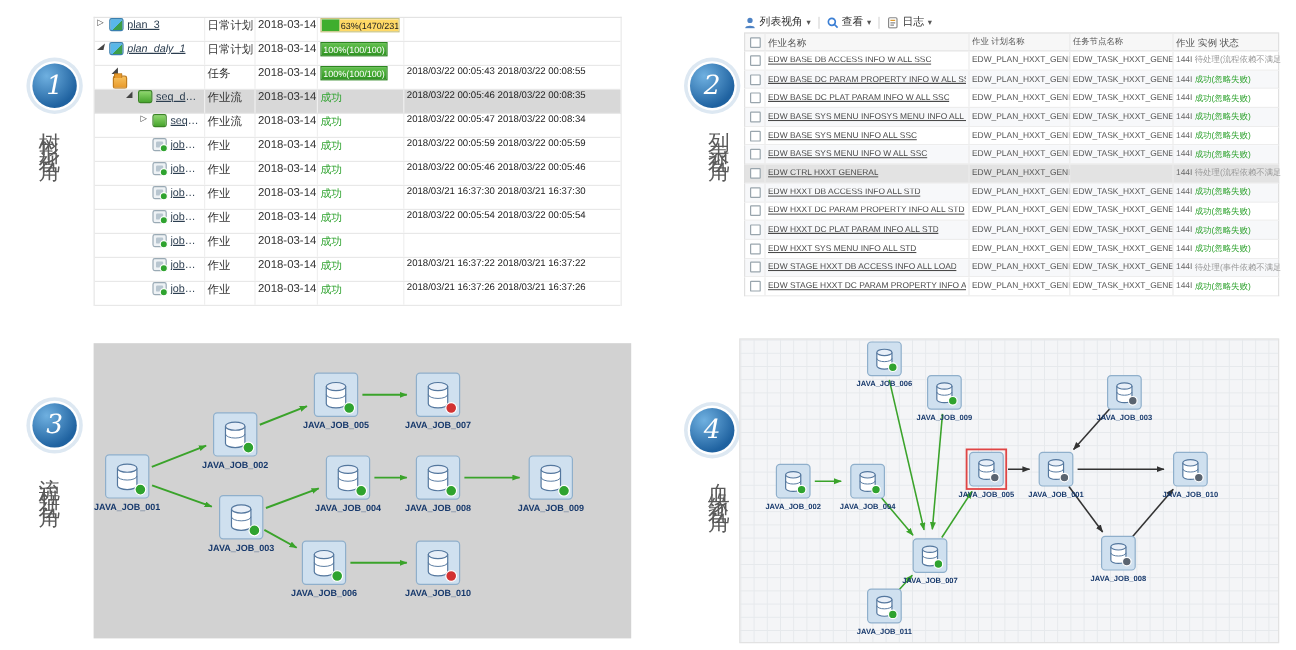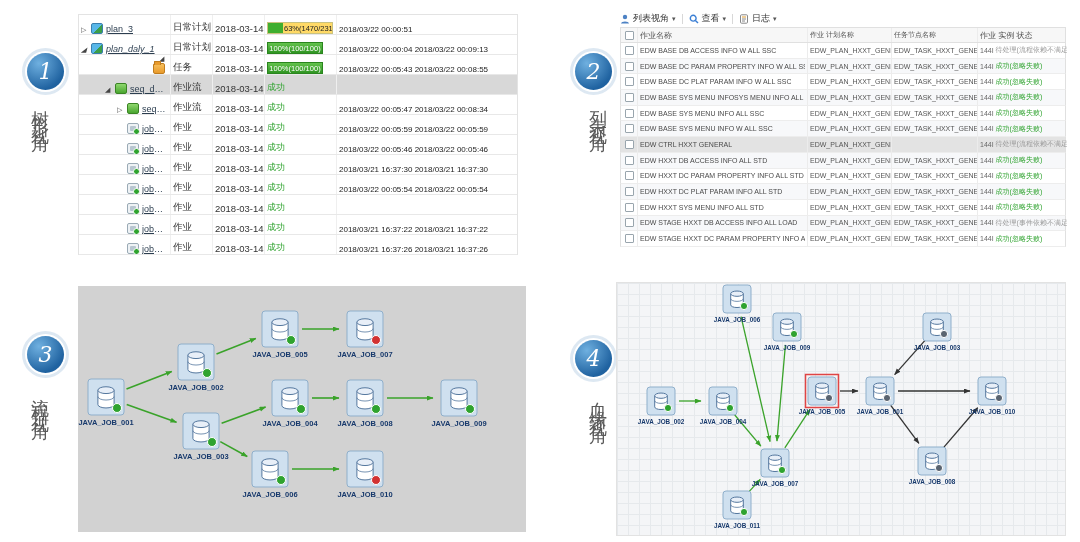--- a/index.html
+++ b/index.html
@@ -12,21 +12,21 @@
     color:#fff;font-family:"DejaVu Serif",serif;font-style:italic;font-size:22px;
     display:flex;align-items:center;justify-content:center;
     box-shadow:0 0 0 2px #fff,0 0 0 5px #dde8f2}
   .vlabel{position:absolute;writing-mode:vertical-rl;text-orientation:upright;
     font-family:"DejaVu Serif",serif;font-size:18px;color:#5a5a5a;letter-spacing:8px}
 
   
   #tree-panel{position:absolute;left:78px;top:14px;width:440px;border:1px solid #e3e3e3;border-bottom:none;background:#fff}
   .trow{display:flex;height:20px;align-items:center;border-bottom:1px solid #e8e8e8;font-size:9.5px;color:#333;background:#fff}
   .trow.sel{background:#d8d8d8}
-  .tc{height:100%;display:flex;align-items:flex-end;border-right:1px solid #efefef;overflow:hidden;white-space:nowrap;padding:0 2px}
+  .tc{height:100%;display:flex;align-items:flex-start;border-right:1px solid #efefef;overflow:hidden;white-space:nowrap;padding:0 2px}
   .c-name{width:92px;flex:none}
   .c-type{width:42px;flex:none}
   .c-date{width:52px;flex:none}
   .c-status{width:72px;flex:none}
   .c-time{width:182px;flex:none;font-size:8px;color:#222;border-right:none}
   .arr{width:9px;font-size:7px;color:#444;flex:none}
   .tlink{text-decoration:underline;color:#2c3e50;font-size:9px;overflow:hidden;text-overflow:ellipsis;cursor:pointer}
   .ic{width:12px;height:11px;margin:0 3px 0 1px;flex:0 0 auto;border-radius:2px;position:relative}
   .ic-plan{background:linear-gradient(135deg,#59b7e8 0 55%,#3c9e49 55% 100%);border:1px solid #3a7fae}
   .ic-task{background:linear-gradient(#f7c05c,#e89a2b);border:1px solid #c07c1d}
@@ -90,34 +90,32 @@
           <span class="tlink">plan_3</span>
         </div>
         <div class="tc c-type">日常计划</div>
         <div class="tc c-date">2018-03-14</div>
         <div class="tc c-status">
           <div class="pbar">
             <span class="pseg-g"></span>
             <span class="pseg-y">63%(1470/2310)</span>
           </div>
         </div>
-        <div class="tc c-time">2018/03/22 00:00:51</div>
       </div>
       <div class="trow">
         <div class="tc c-name" style="padding-left: 2px; font-style: italic;">
           <span class="arr">◢</span>
           <span class="ic ic-plan"></span>
           <span class="tlink">plan_daly_1</span>
         </div>
         <div class="tc c-type">日常计划</div>
         <div class="tc c-date">2018-03-14</div>
         <div class="tc c-status">
           <div class="pfull">100%(100/100)</div>
         </div>
-        <div class="tc c-time">2018/03/22 00:00:04  2018/03/22 00:09:13</div>
       </div>
       <div class="trow">
         <div class="tc c-name" style="padding-left: 14px; flex-direction: column;">
           <span class="arr">◢</span>
           <span class="ic ic-task"></span>
           <span class="tlink">task_daly_1</span>
         </div>
         <div class="tc c-type">任务</div>
         <div class="tc c-date">2018-03-14</div>
         <div class="tc c-status">
@@ -129,20 +127,21 @@
         <div class="tc c-name" style="padding-left: 26px;">
           <span class="arr">◢</span>
           <span class="ic ic-seq"></span>
           <span class="tlink">seq_daly_1_1</span>
         </div>
         <div class="tc c-type">作业流</div>
         <div class="tc c-date">2018-03-14</div>
         <div class="tc c-status">
           <span class="ok">成功</span>
         </div>
+        <div class="tc c-time">2018/03/22 00:05:46  2018/03/22 00:08:35</div>
       </div>
       <div class="trow">
         <div class="tc c-name" style="padding-left: 38px;">
           <span class="arr">▷</span>
           <span class="ic ic-seq"></span>
           <span class="tlink">seq_daly_1_4</span>
         </div>
         <div class="tc c-type">作业流</div>
         <div class="tc c-date">2018-03-14</div>
         <div class="tc c-status">

